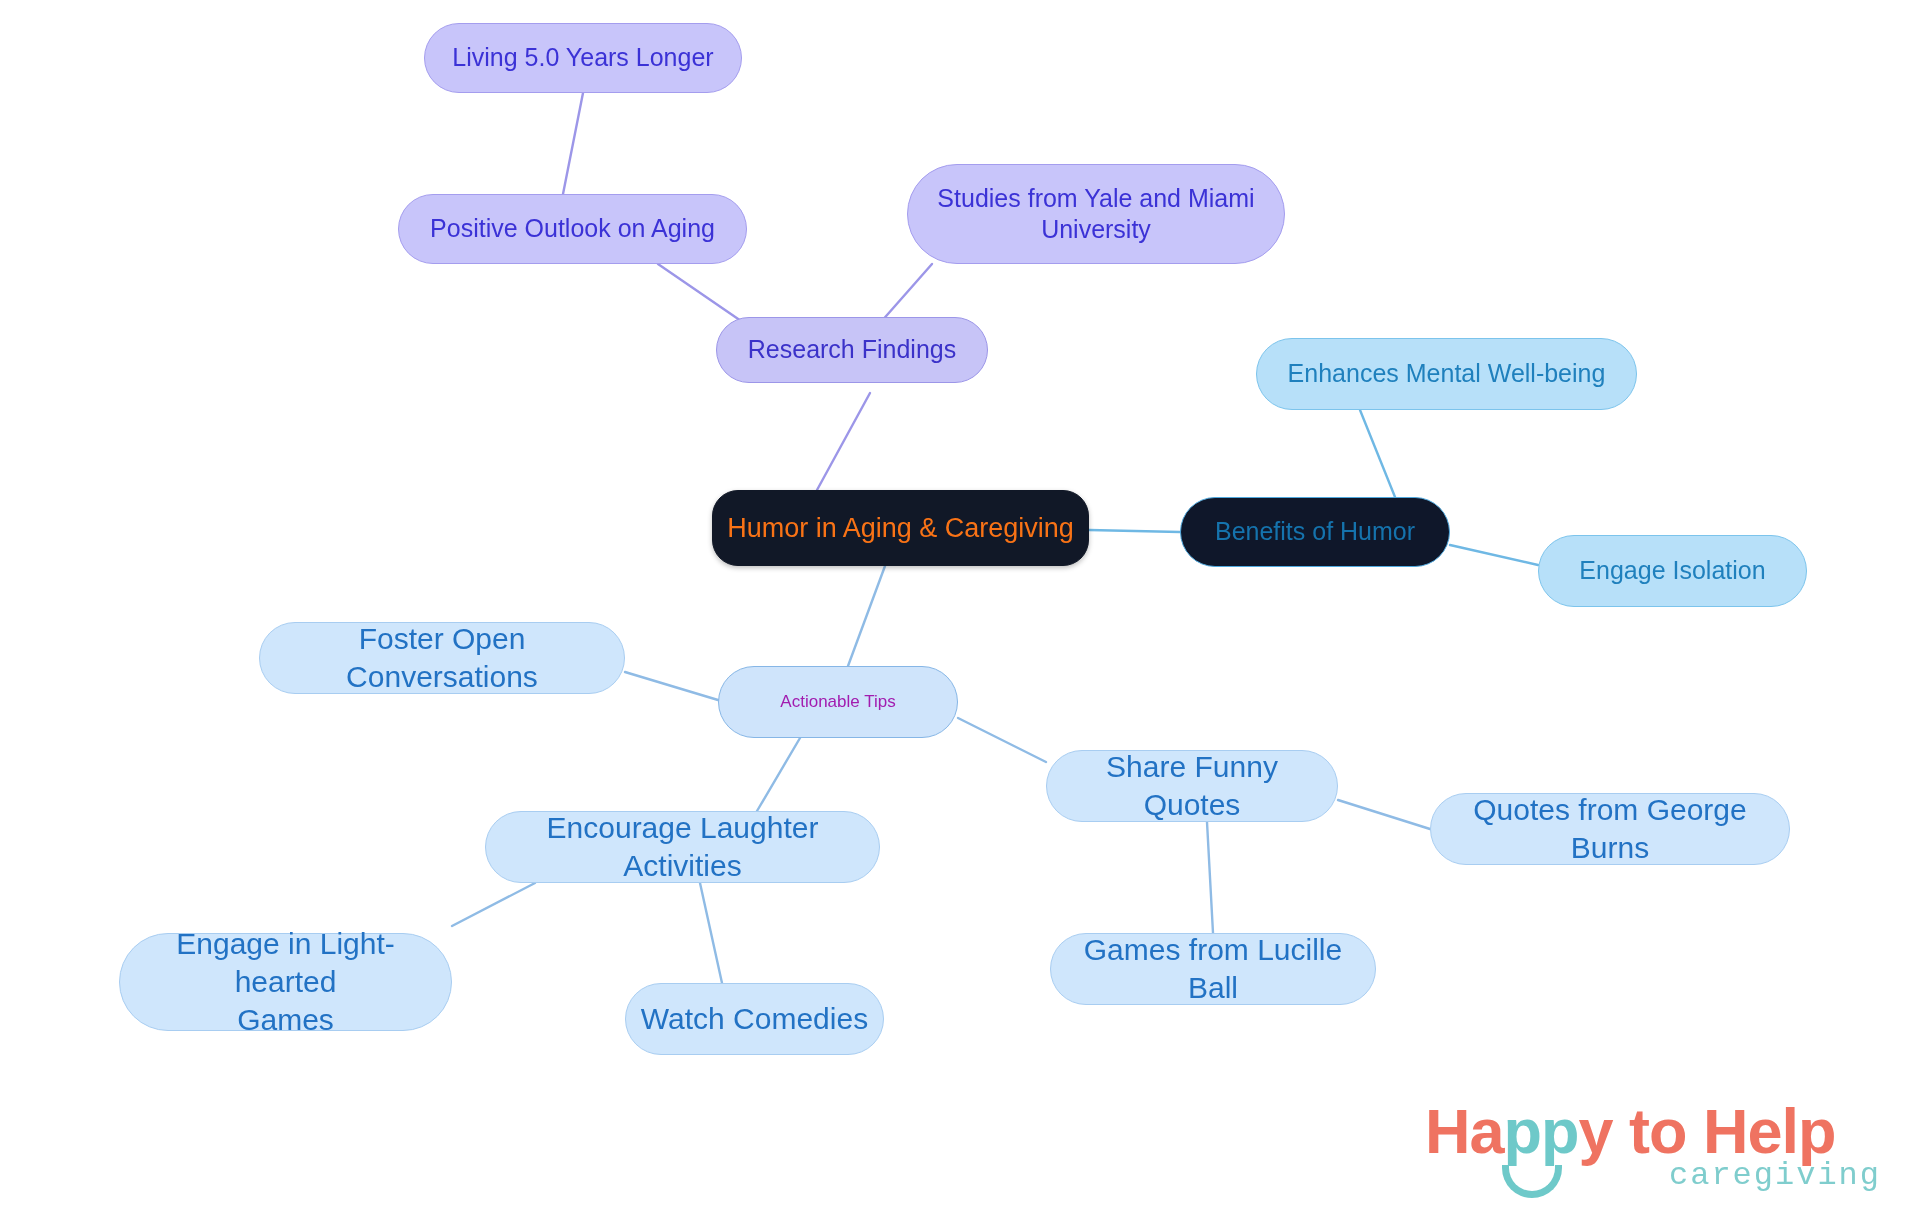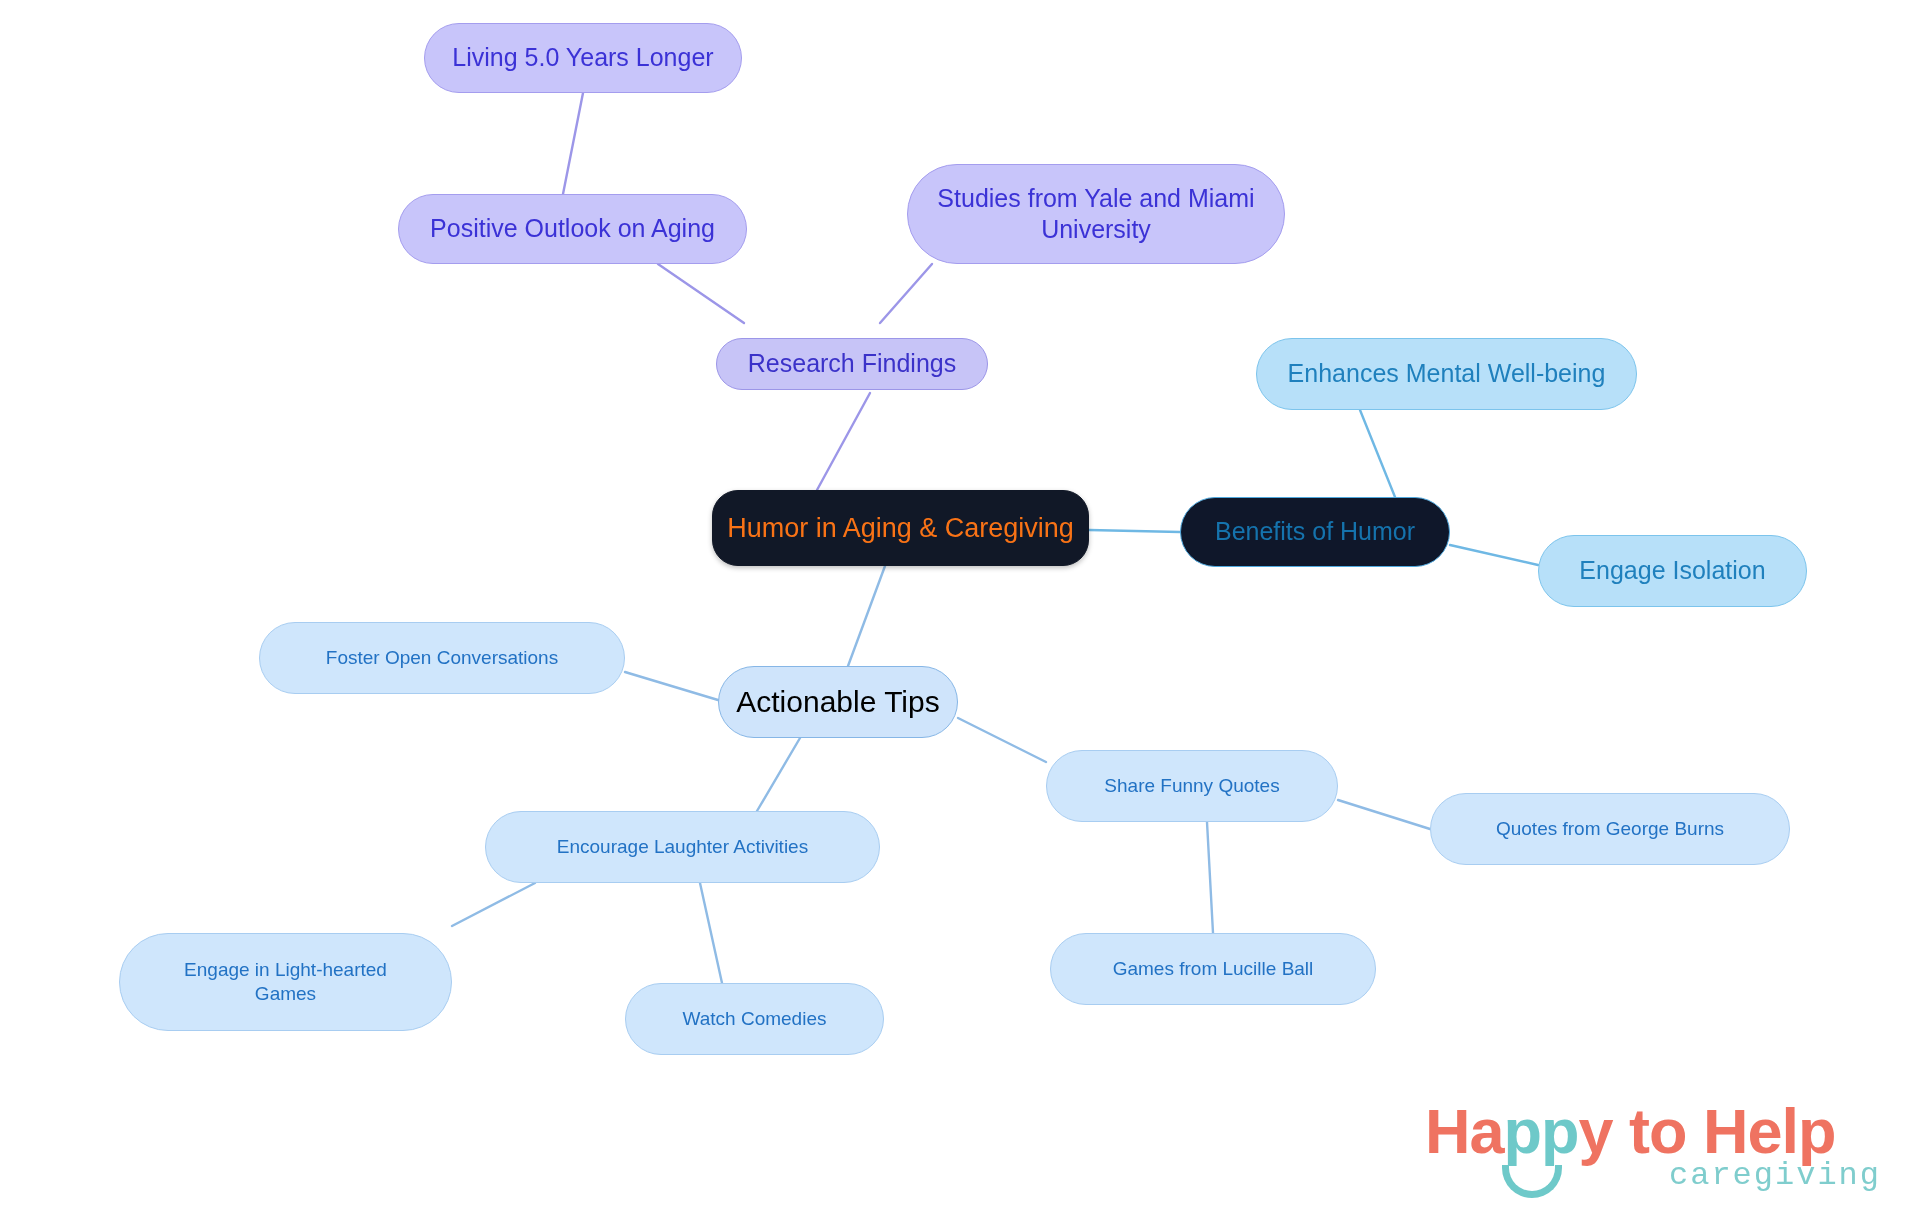--- a/index.html
+++ b/index.html
@@ -68,28 +68,28 @@
   }
   .node-blue-leaf {
     background: #b7e0f9;
     border-color: #7cc4ec;
     color: #1f80bd;
     font-size: 25px;
   }
   .node-tips-main {
     background: #cfe4fb;
     border-color: #86b6e6;
-    color: #000000;
-    font-size: 30px;
+    color: #a21caf;
+    font-size: 17px;
   }
   .node-tips-leaf {
     background: #cfe6fc;
     border-color: #a8cdf1;
     color: #2272c4;
-    font-size: 19px;
+    font-size: 30px;
   }
   
   #logo {
     position: absolute;
     left: 1425px;
     top: 1095px;
     width: 460px;
     height: 110px;
   }
   .logo-main {
@@ -144,21 +144,21 @@
       <line x1="757" y1="811" x2="800" y2="738" stroke="#8fbbe5" stroke-width="2.4" stroke-linecap="round"></line>
       <line x1="452" y1="926" x2="535" y2="883" stroke="#8fbbe5" stroke-width="2.4" stroke-linecap="round"></line>
       <line x1="722" y1="983" x2="700" y2="883" stroke="#8fbbe5" stroke-width="2.4" stroke-linecap="round"></line>
       <line x1="1046" y1="762" x2="958" y2="718" stroke="#8fbbe5" stroke-width="2.4" stroke-linecap="round"></line>
       <line x1="1430" y1="829" x2="1338" y2="800" stroke="#8fbbe5" stroke-width="2.4" stroke-linecap="round"></line>
       <line x1="1213" y1="933" x2="1207" y2="822" stroke="#8fbbe5" stroke-width="2.4" stroke-linecap="round"></line>
     </svg>
 
   <div id="nodes">
       <div class="node node-root" style="left: 712px; top: 490px; width: 377px; height: 76px;">Humor in Aging &amp; Caregiving</div>
-      <div class="node node-purple-main" style="left: 716px; top: 338px; width: 272px; height: 52px;">Research Findings</div>
+      <div class="node node-purple-main" style="left: 716px; top: 317px; width: 272px; height: 66px;">Research Findings</div>
       <div class="node node-purple-leaf" style="left: 398px; top: 194px; width: 349px; height: 70px;">Positive Outlook on Aging</div>
       <div class="node node-purple-leaf" style="left: 424px; top: 23px; width: 318px; height: 70px;">Living 5.0 Years Longer</div>
       <div class="node node-purple-leaf" style="left: 907px; top: 164px; width: 378px; height: 100px;">Studies from Yale and Miami
 University</div>
       <div class="node node-blue-main" style="left: 1180px; top: 497px; width: 270px; height: 70px;">Benefits of Humor</div>
       <div class="node node-blue-leaf" style="left: 1256px; top: 338px; width: 381px; height: 72px;">Enhances Mental Well-being</div>
       <div class="node node-blue-leaf" style="left: 1538px; top: 535px; width: 269px; height: 72px;">Engage Isolation</div>
       <div class="node node-tips-main" style="left: 718px; top: 666px; width: 240px; height: 72px;">Actionable Tips</div>
       <div class="node node-tips-leaf" style="left: 259px; top: 622px; width: 366px; height: 72px;">Foster Open Conversations</div>
       <div class="node node-tips-leaf" style="left: 485px; top: 811px; width: 395px; height: 72px;">Encourage Laughter Activities</div>

